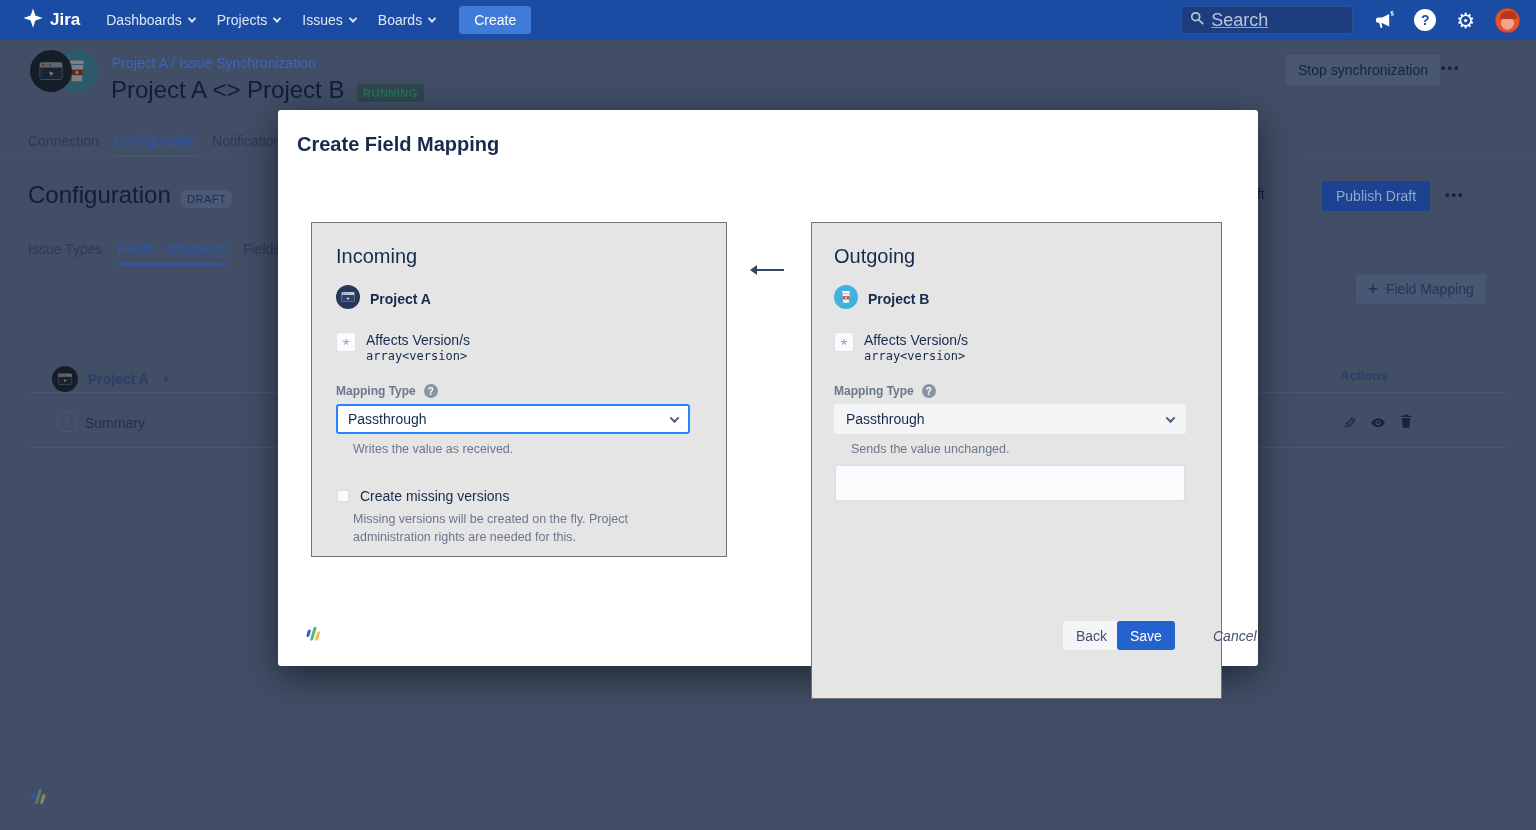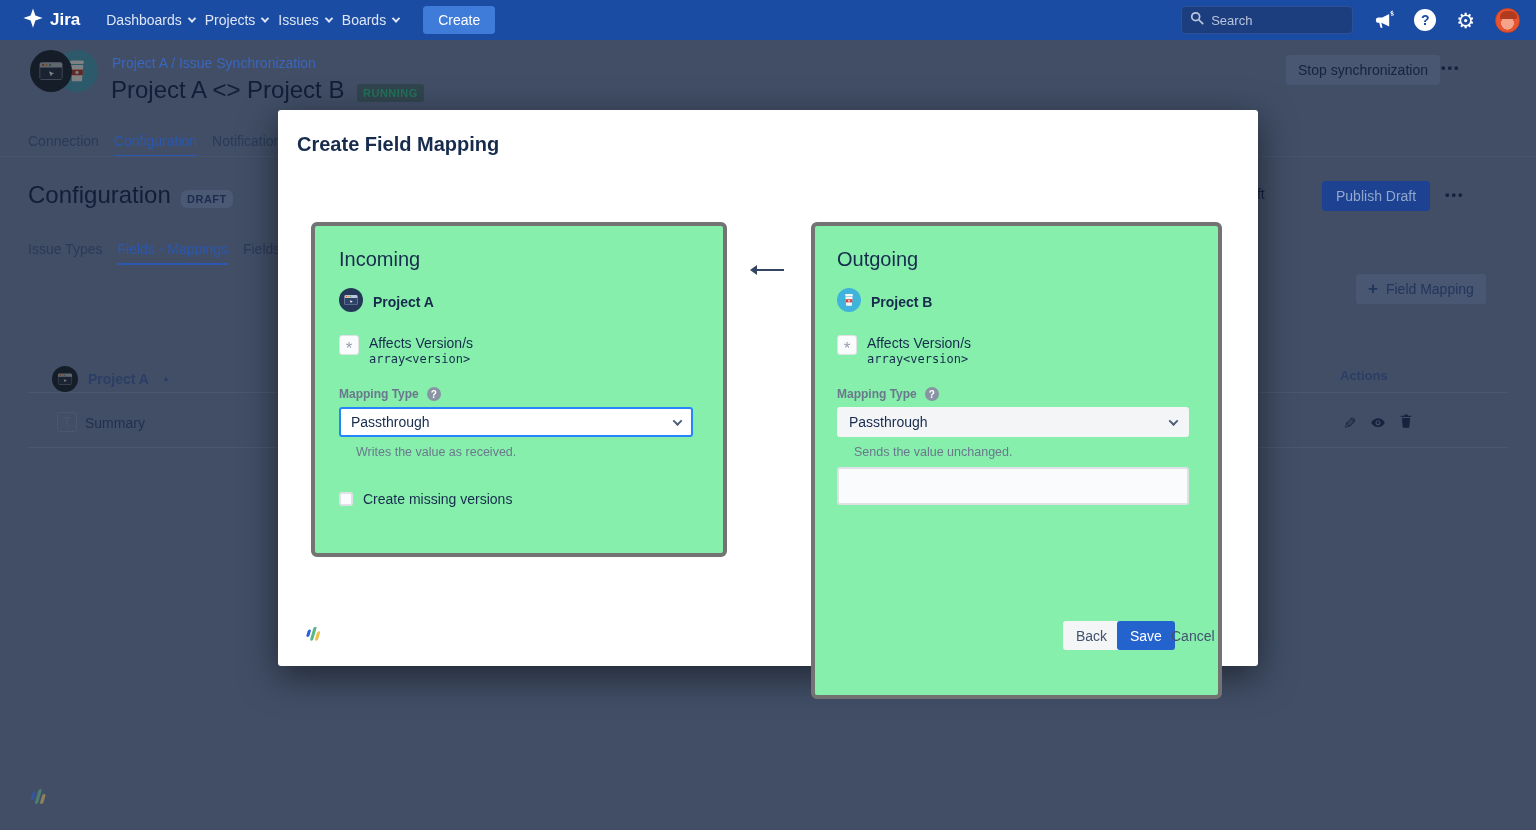--- a/index.html
+++ b/index.html
@@ -5,31 +5,31 @@
   * { margin:0; padding:0; box-sizing:border-box; }
   html,body { width:1536px; height:830px; }
   body { font-family:"Liberation Sans", sans-serif; background:#414E66; }
   .stage { position:relative; width:1536px; height:830px; overflow:hidden; }
 
   
   .topnav { position:absolute; left:0; top:0; width:1536px; height:40px; background:#1A4CA3;
             display:flex; align-items:center; padding:18px 16px; z-index:50; }
   .brand { display:flex; align-items:center; gap:6px; margin:0 26px 0 6px; cursor:pointer; }
   .brand-text { color:#fff; font-size:17px; font-weight:bold; }
-  .navmenu { display:flex; align-items:center; gap:10px; }
+  .navmenu { display:flex; align-items:center; gap:22px; }
   .navitem { display:flex; align-items:center; gap:7px; color:#DEE6F5; font-size:14px; cursor:pointer; }
   .chev { width:6px; height:6px; border-right:2px solid #DEE6F5; border-bottom:2px solid #DEE6F5;
           transform:rotate(45deg) translate(-1px,-1px); }
   .create-btn { margin-left:24px; background:#3F7BD9; color:#fff; border:none; border-radius:3.5px;
                 font-size:14px; padding:6px 15px; cursor:pointer; font-family:inherit; }
   .nav-right { margin-left:auto; display:flex; align-items:center; gap:20px; }
   .searchbox { width:172px; height:28px; background:#1D3E7E; border:1px solid #2E5196; border-radius:4px;
                display:flex; align-items:center; gap:7px; padding:0 8px; }
-  .searchbox input { flex:1; background:transparent; border:none; outline:none; color:#e5e5e5; font-size:13px;
-                     font-family:inherit; min-width:0; }
+  .searchbox input { flex:1; background:transparent; border:none; outline:none; color:#a3a3a3; font-size:18px;
+                     font-family:inherit; min-width:0;text-decoration:underline; }
   .searchbox input::placeholder { color:#B8C4DC; }
   .nav-icon { display:flex; align-items:center; justify-content:center; cursor:pointer; }
   .help-circ { width:22px; height:22px; border-radius:50%; background:#fff; color:#1A4CA3;
                font-weight:bold; font-size:14px; display:flex; align-items:center; justify-content:center; }
   .gear-glyph { color:#fff; font-size:21px; line-height:1; }
   .nav-avatar { width:25px; height:25px; border-radius:50%;
                 background:radial-gradient(circle at 50% 62%, #F5A48C 0 34%, #E8542F 35% 100%);
                 border:1px solid #C74425; position:relative; overflow:hidden; }
   .nav-avatar::before { content:""; position:absolute; left:4px; top:2px; width:17px; height:8px;
                         border-radius:8px 8px 2px 2px; background:#B23A1F; }
@@ -46,21 +46,21 @@
              font-size:14px; padding:0 12px; font-family:inherit; cursor:pointer; }
   .stop-btn { left:1286px; top:55px; }
   .dots { color:#16223E; font-size:13px; font-weight:bold; letter-spacing:2px; cursor:pointer; }
   .hdr-more { left:1441px; top:60px; }
   .tabs { left:28px; top:133px; display:flex; gap:15px; }
   .tab { font-size:14px; color:#2A3A58; padding-bottom:8px; position:relative; cursor:pointer; }
   .tab.active { color:#2B57B0; }
   .tab.active::after { content:""; position:absolute; left:0; right:0; bottom:0; height:2px; background:#2B57B0; }
   .tabs-line { left:0; top:156px; width:1536px; height:1px; background:#46536C; }
   .section-title { left:28px; top:181px; font-size:24px; color:#121D38; }
-  .draft-chip { left:181px; top:190px; font-size:11px; font-weight:bold; letter-spacing:.5px;
+  .draft-chip { left:181px; top:190px; font-size:11px; font-weight:normal; letter-spacing:.5px;
                 background:#4C5975; color:#1D2B4C; padding:3px 6px; border-radius:6px; }
   .discard-btn { left:1183px; top:186px; background:none; border:none; color:#16223E; font-size:14px;
                  font-family:inherit; cursor:pointer; }
   .publish-btn { left:1322px; top:181px; background:#1C4291; color:#93A7CE; border:none; border-radius:3px;
                  height:30px; padding:0 14px; font-size:14px; font-family:inherit; cursor:pointer; }
   .cfg-more { left:1445px; top:187px; }
   .subtabs { left:28px; top:241px; }
   .addmap-btn { left:1356px; top:274px; display:flex; align-items:center; gap:8px; color:#22355C; }
   .addmap-btn .plus { font-size:17px; font-weight:bold; }
   .tbl-hdr-name { left:88px; top:371px; font-size:14px; font-weight:bold; color:#2A3E66; cursor:pointer; }
@@ -72,21 +72,21 @@
   .row-name { left:85px; top:415px; font-size:14px; color:#22304F; }
   .act-ico { cursor:pointer; color:#16223E; }
   .pencil-glyph { font-size:16px; transform:scaleX(-1); display:inline-block; }
 
   
   .modal { position:absolute; left:278px; top:110px; width:980px; height:556px; background:#fff;
            border-radius:3px; box-shadow:0 10px 36px rgba(0,0,0,.5); z-index:100; }
   .m-title { position:absolute; left:19px; top:23px; font-size:20px; font-weight:600; color:#172B4D; }
   .m-sub { position:absolute; left:19px; top:78px; font-size:14px; color:#172B4D; }
   .m-sub b { font-weight:bold; }
-  .card { position:absolute; top:112px; background:#86efac; border:4px solid #737373; border-radius:6px;
+  .card { position:absolute; top:112px; background:#e5e5e5; border:1px solid #737373; border-radius:0;
           padding:22px 24px; }
   .card-in { left:33px; width:416px; height:335px; }
   .card-out { left:533px; width:411px; height:477px; padding:22px 22px; }
   .card h2 { font-size:20px; font-weight:400; color:#172B4D; }
   .proj-row { display:flex; align-items:center; gap:10px; margin-top:17px; }
   .proj-name { font-size:14px; font-weight:bold; color:#172B4D; }
   .field-row { display:flex; align-items:flex-start; gap:10px; margin-top:19px; }
   .field-icon { width:20px; height:20px; border:1px solid #DFE1E6; border-radius:3px; background:#FAFBFC;
                 color:#97A0AF; font-size:17px; display:flex; align-items:center; justify-content:center;
                 line-height:1; padding-top:6px; }
@@ -112,21 +112,21 @@
                    background:#FAFBFC; font-size:14px; color:#172B4D; padding:0 8px; font-family:inherit;
                    outline:none; display:block; }
   .pattern-help { width:350px; }
   .dir-arrow { position:absolute; left:474px; top:159px; width:32px; height:2px; background:#344563; }
   .dir-arrow::before { content:""; position:absolute; left:-2px; top:-4px; border:5px solid transparent;
                        border-right:7px solid #344563; border-left:none; }
   .m-footer-btn { position:absolute; top:511px; height:29px; border:none; border-radius:3px; font-size:14px;
                   font-family:inherit; cursor:pointer; }
   .m-back { left:785px; background:#F4F5F7; color:#42526E; padding:0 13px; }
   .m-save { left:839px; background:#2463CD; color:#fff; padding:0 13px; }
-  .m-cancel { left:883px; background:transparent; color:#42526E; padding:0 10px; }
+  .m-cancel { left:925px; background:transparent; color:#42526E; padding:0 10px;font-style:italic; }
   .m-logo { position:absolute; left:22px; top:512px; }
   .corner-logo { left:24px; top:784px; opacity:.45; }
 </style>
 </head>
 <body>
 
 <div class="stage">
 
   <nav class="topnav">
     <div class="brand">
@@ -303,20 +303,21 @@
       </div>
       <div class="select select-focus">
         <span>Passthrough</span>
         <i class="schev"></i>
       </div>
       <div class="helper">Writes the value as received.</div>
       <div class="cb-row">
         <span class="cb-box"></span>
         <span class="cb-label">Create missing versions</span>
       </div>
+      <div class="helper cb-help">Missing versions will be created on the fly. Project administration rights are needed for this.</div>
     </div>
 
     <div class="dir-arrow"></div>
 
     <div class="card card-out">
       <h2>Outgoing</h2>
       <div class="proj-row">
         <span>
           <svg width="24" height="24" viewBox="0 0 24 24">
               <circle cx="12" cy="12" r="12" fill="#3FB3DC"></circle>

